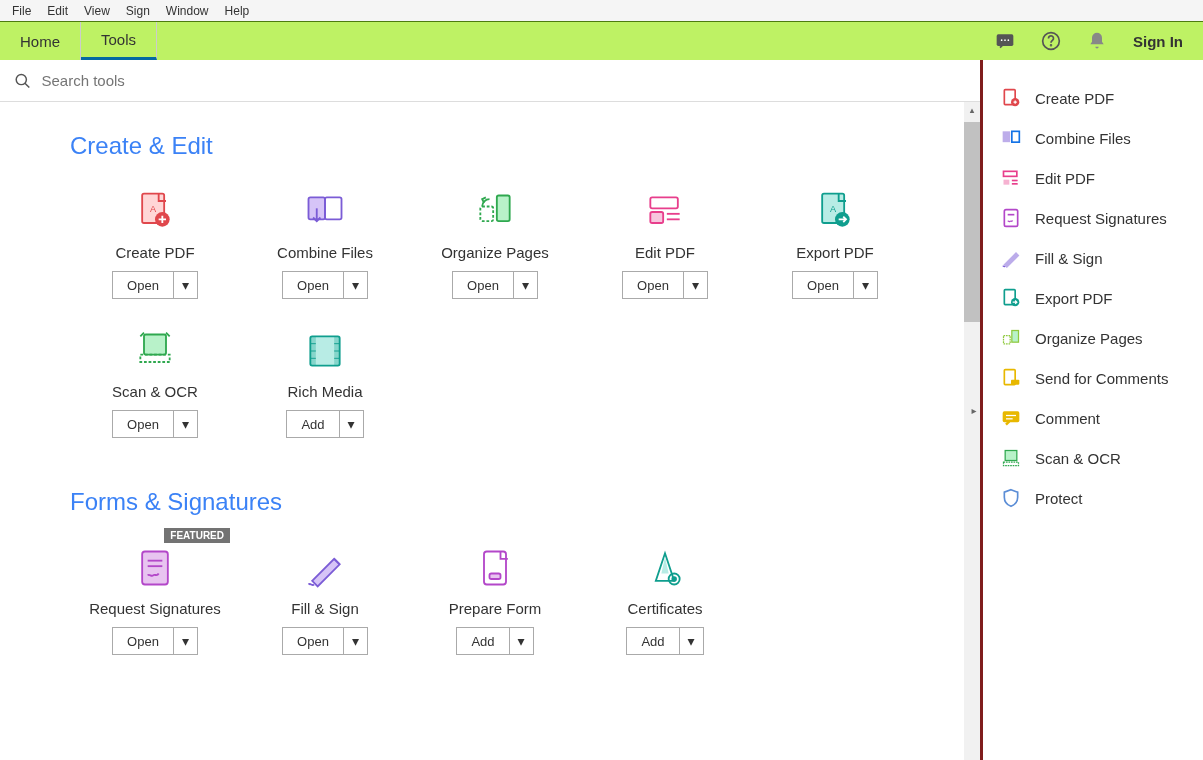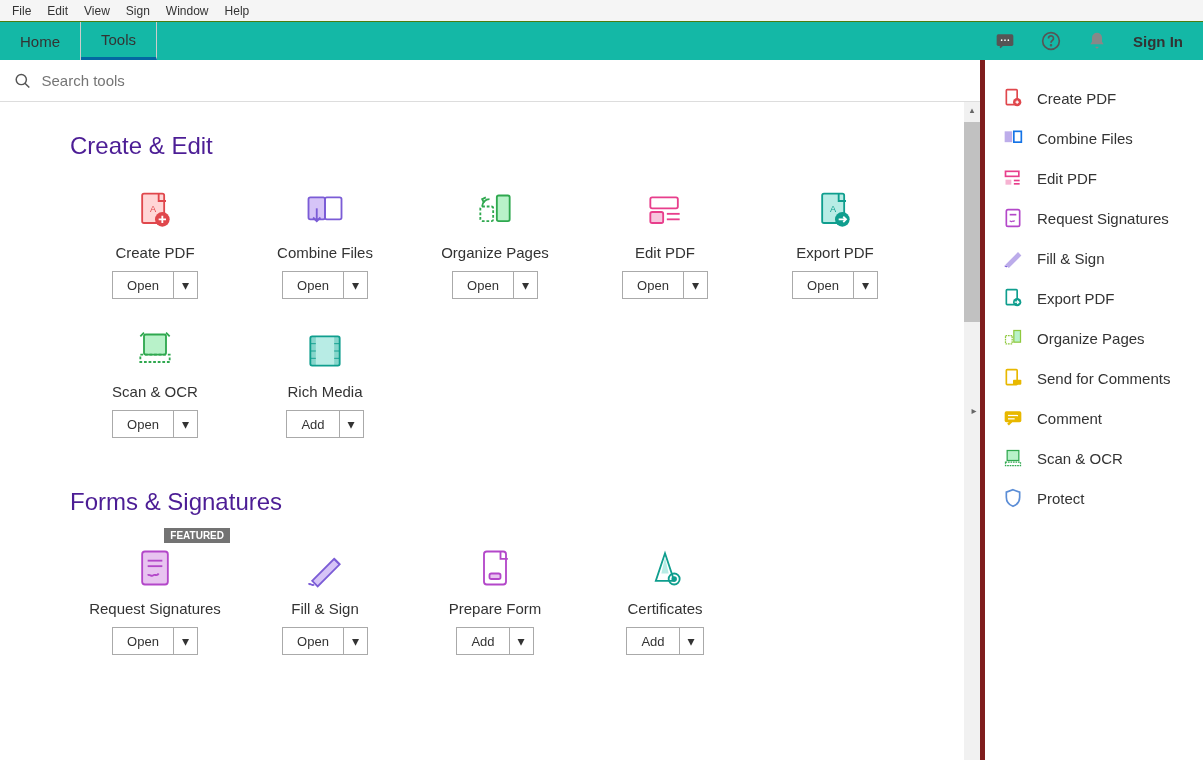--- a/index.html
+++ b/index.html
@@ -1,38 +1,38 @@
 <!DOCTYPE html>
 <html><head>
 <meta charset="utf-8">
 <style>
 * { box-sizing: border-box; margin: 0; padding: 0; }
 body { font-family: "Segoe UI", Arial, sans-serif; font-size: 14px; color: #333; background: #fff; width: 1203px; height: 760px; overflow: hidden; }
 
 .menubar { height: 22px; background: #f5f5f5; border-bottom: 1px solid #4d7c0f; display: flex; align-items: center; padding: 0 4px; font-size: 12px; }
 .menubar span { padding: 2px 8px; cursor: default; }
 
-.tabbar { height: 38px; background: #14b8a6; display: flex; align-items: stretch; }
+.tabbar { height: 38px; background: #bef264; display: flex; align-items: stretch; }
 .tab { display: flex; align-items: center; padding: 0 20px; font-size: 15px; color: #333; cursor: default; border-right: 1px solid #ccc; }
 .tab.active { border-bottom: 3px solid #0369a1; font-weight: 500; }
 .tab.doc { font-size: 14px; color: #444; min-width: 180px; background:#f2f2f2;}
 .tabbar .spacer { flex: 1; }
 .tabbar .right-icons { display: flex; align-items: center; gap: 26px; padding: 0 20px; }
 .tabbar .right-icons .ico { width: 20px; height: 20px; color:#555; }
 .signin { font-size: 15px; font-weight: 600; color: #333; }
 
 .main { display: flex; height: calc(760px - 22px - 38px); }
 
-.left { flex: 1; display: flex; flex-direction: column; border-right: 5px solid #7f1d1d; position: relative;}
+.left { flex: 1; display: flex; flex-direction: column; border-right: 3px solid #7f1d1d; position: relative;}
 .searchbar { height: 42px; border-bottom: 1px solid #ddd; display: flex; align-items: center; padding: 0 14px; gap: 10px; }
 .searchbar input { border: none; outline: none; font-size: 15px; width: 100%; }
 .searchbar .sicon { width: 18px; height: 18px; color: #555; }
 
 .content { flex: 1; overflow-y: auto; padding: 20px 60px 40px 70px; }
-.section-title { font-size: 24px; font-weight: 400; color: #4c1d95; margin: 10px 0 30px; }
+.section-title { font-size: 24px; font-weight: 400; color: #3b82f6; margin: 10px 0 30px; }
 .grid { display: grid; grid-template-columns: repeat(5, 170px); gap: 30px 0; margin-bottom: 50px; }
 .tool { display: flex; flex-direction: column; align-items: center; gap: 10px; position: relative;}
 .tool-icon { width: 44px; height: 44px; }
 .tool-label { font-size: 15px; color: #333; text-align:center;}
 .btn-group { display: flex; border: 1px solid #aaa; height: 28px; }
 .btn-group .btn { padding: 0 14px; display: flex; align-items: center; font-size: 13px; background: #fff; cursor: default; }
 .btn-group .caret { width: 24px; display: flex; align-items: center; justify-content: center; border-left: 1px solid #aaa; background: #fff; cursor: default; }
 .badge { position: absolute; top: -18px; right: 10px; background: #737373; color: #fff; font-size: 10px; font-weight: bold; padding: 2px 6px; }
 
 .scrolltrack { position:absolute; right:0; top:42px; bottom:0; width:16px; background:#f1f1f1;}

